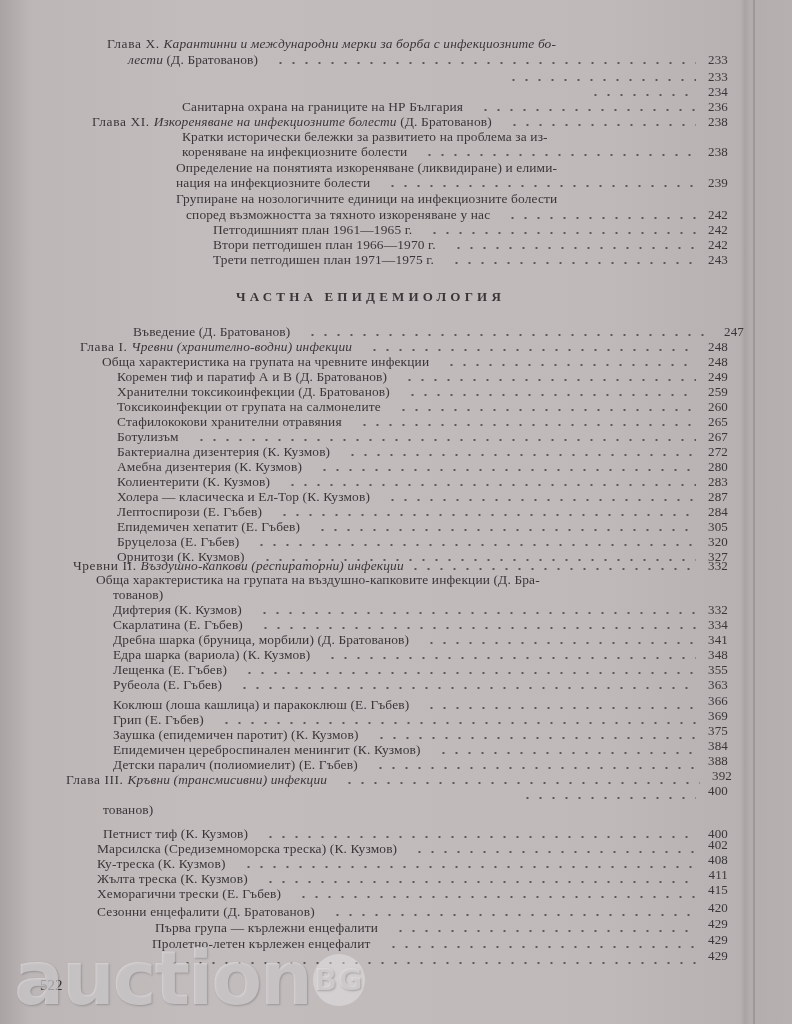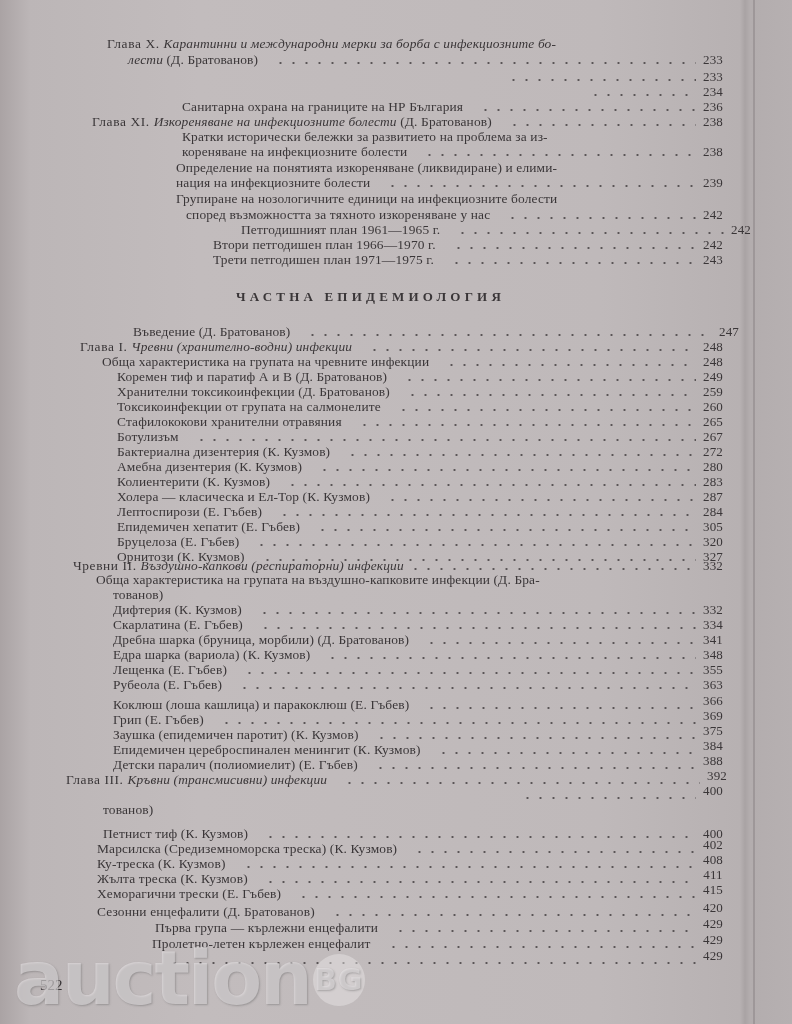--- a/index.html
+++ b/index.html
@@ -21,21 +21,21 @@
   .line {
     position: absolute; height: 16px; font-size: 13.4px; line-height: 16px;
     white-space: nowrap; letter-spacing: 0.15px;
   }
   .line .txt { position: absolute; left: 0; top: 0; }
   .line .dots {
     position: absolute; top: 0; height: 16px;
     background-image: radial-gradient(circle, #5a5557 0.9px, transparent 1.3px);
     background-size: 13px 16px; background-position: 0 3px; background-repeat: repeat-x;
   }
-  .line .pg { position: absolute; top: 0; text-align: center; width: 30px; font-size: 13px; }
+  .line .pg { position: absolute; top: 0; text-align: right; width: 30px; font-size: 13px; }
   .chap-label { letter-spacing: 0.6px; }
   .it { font-style: italic; }
   .section-title {
     position: absolute; left: 236px; top: 289px; font-size: 13px; font-weight: bold;
     letter-spacing: 4.2px; color: #3a3638;
   }
   .folio { position: absolute; left: 40px; top: 977px; font-size: 15px; color: #3a3638; }
   .watermark {
     position: absolute; left: 14px; top: 935px; font-family: "DejaVu Sans", sans-serif;
     font-size: 74px; font-weight: bold; color: rgba(235,232,233,0.55);
@@ -96,21 +96,21 @@
         <span class="pg" style="left: 522px;">239</span>
       </div>
       <div class="line" style="left: 176px; top: 191px; width: 554px;">
         <span class="txt"><span>Групиране на нозологичните единици на инфекциозните болести</span></span>
       </div>
       <div class="line" style="left: 186px; top: 207px; width: 544px;">
         <span class="txt"><span>според възможността за тяхното изкореняване у нас</span></span>
         <span class="dots" style="left: 320.281px; width: 189.719px;"></span>
         <span class="pg" style="left: 512px;">242</span>
       </div>
-      <div class="line" style="left: 213px; top: 222px; width: 517px; margin-left: 28px;">
+      <div class="line" style="left: 213px; top: 222px; width: 517px;">
         <span class="txt"><span>Петгодишният план 1961—1965 г.</span></span>
         <span class="dots" style="left: 215.359px; width: 267.641px;"></span>
         <span class="pg" style="left: 485px;">242</span>
       </div>
       <div class="line" style="left: 213px; top: 237px; width: 517px;">
         <span class="txt"><span>Втори петгодишен план 1966—1970 г.</span></span>
         <span class="dots" style="left: 238.734px; width: 244.266px;"></span>
         <span class="pg" style="left: 485px;">242</span>
       </div>
       <div class="line" style="left: 213px; top: 252px; width: 517px;">

